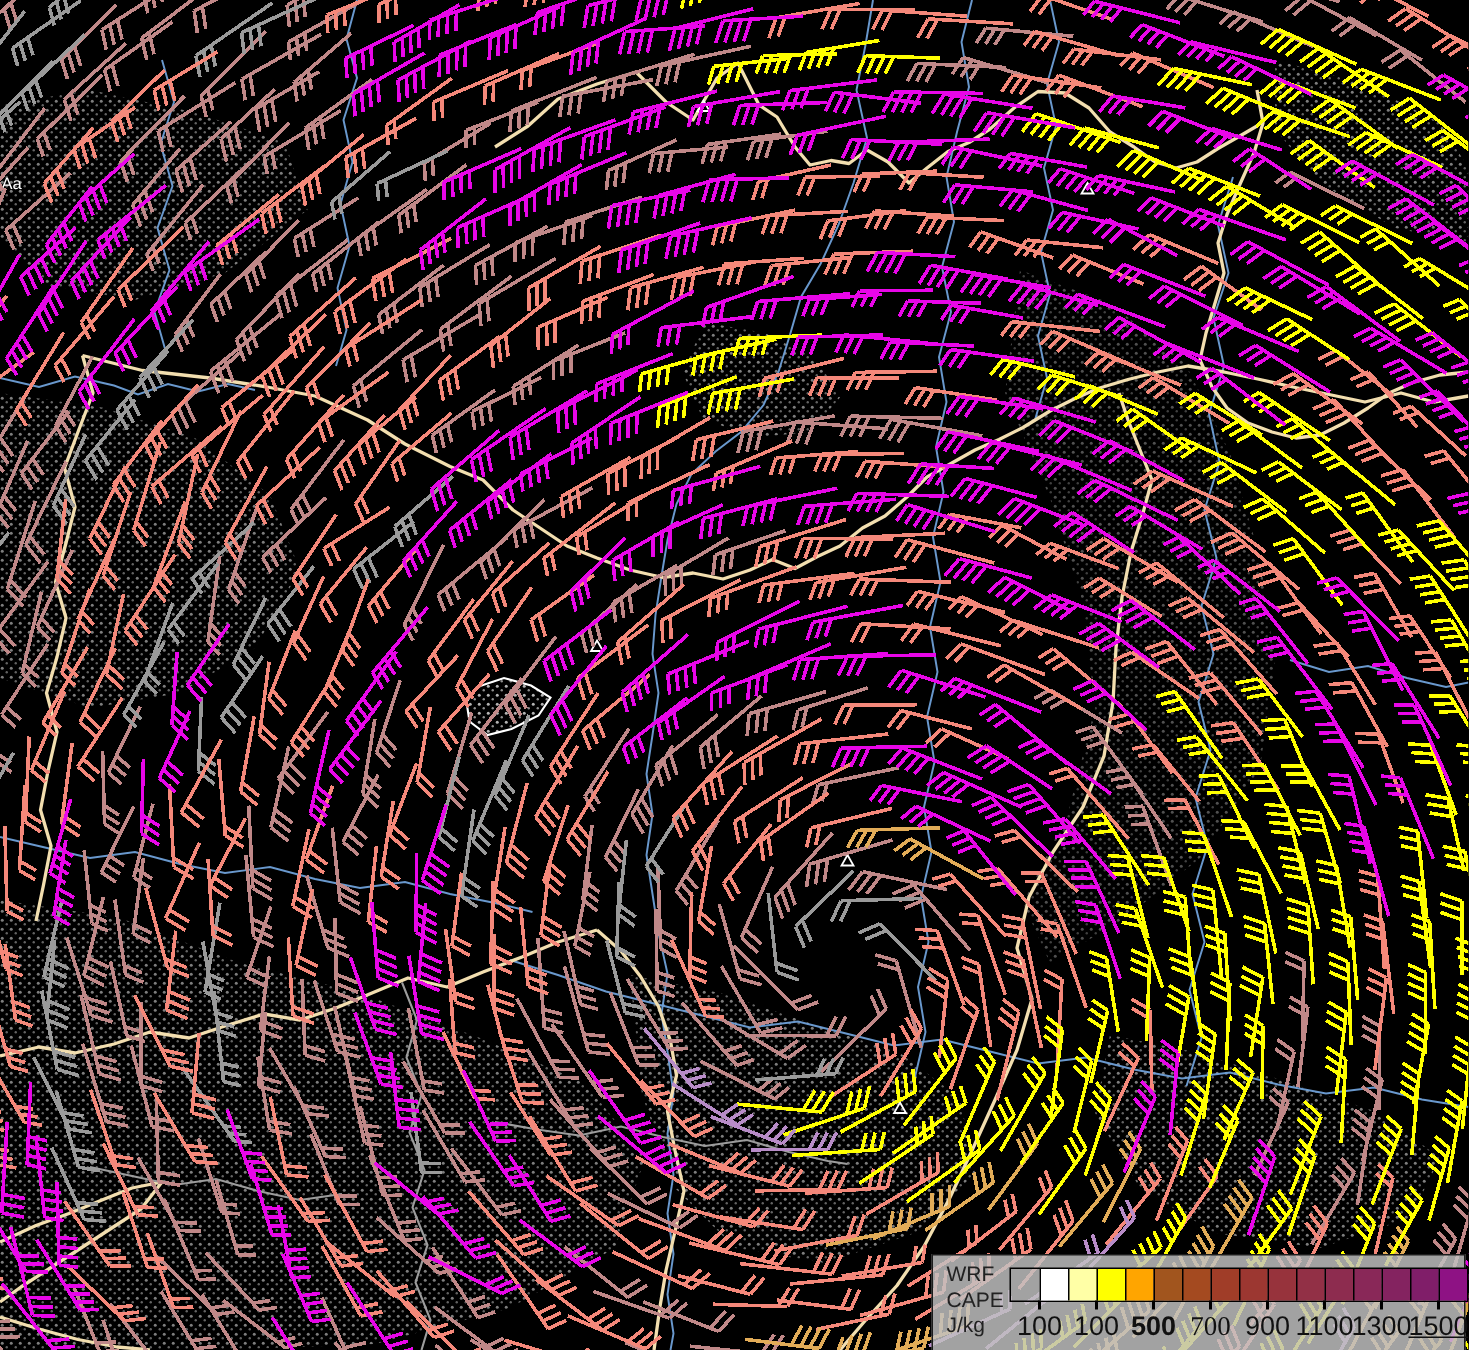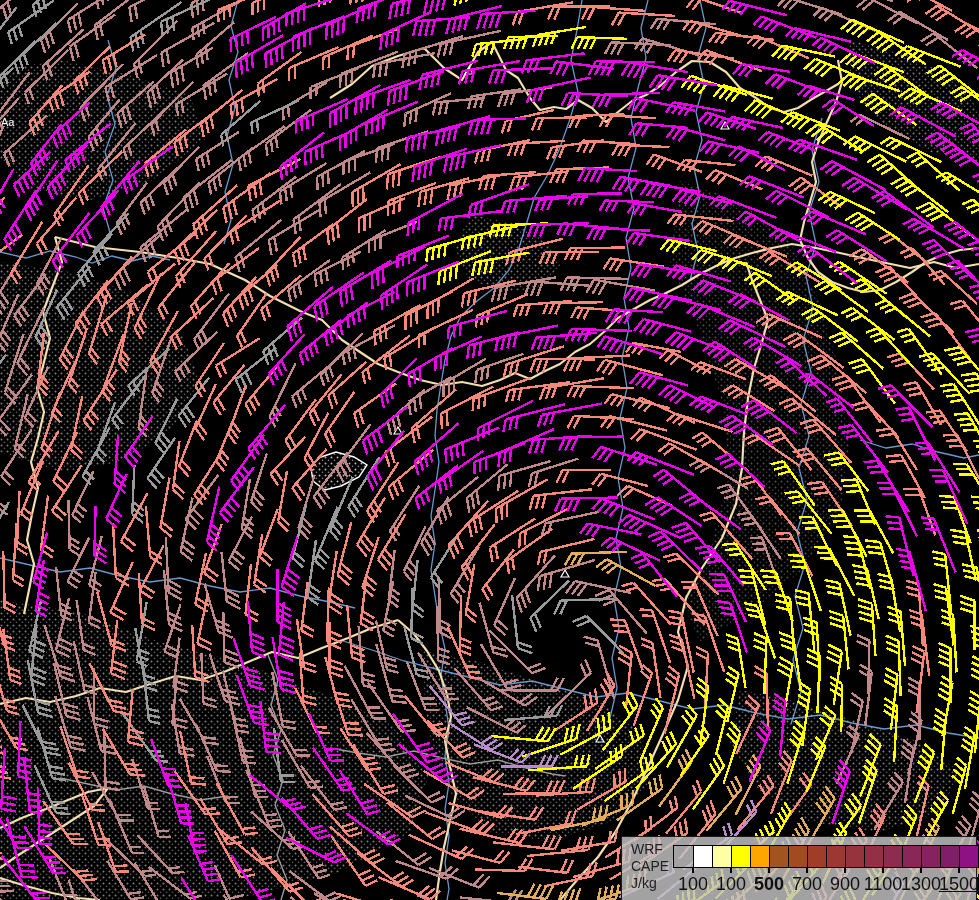--- a/index.html
+++ b/index.html
@@ -130,21 +130,21 @@
         <div class="legend-cell" style="background: rgb(142, 18, 132);"></div>
       </div>
     <div></div>
   <div class="legend-tick" style="left: 70px;"></div>
       <div class="legend-num" style="left: 71px;">100</div>
       <div class="legend-tick" style="left: 108px;"></div>
       <div class="legend-num" style="left: 109px;">100</div>
       <div class="legend-tick" style="left: 146px;"></div>
       <div class="legend-num" style="left: 147px; font-weight: bold;">500</div>
       <div class="legend-tick" style="left: 184px;"></div>
-      <div class="legend-num" style="left: 185px;">700</div>
+      <div class="legend-num" style="left: 185px; font-family: Liberation Serif, serif;">700</div>
       <div class="legend-tick" style="left: 222px;"></div>
       <div class="legend-num" style="left: 223px;">900</div>
       <div class="legend-tick" style="left: 260px;"></div>
       <div class="legend-num" style="left: 261px;">1100</div>
       <div class="legend-tick" style="left: 298px;"></div>
       <div class="legend-num" style="left: 299px;">1300</div>
       <div class="legend-tick" style="left: 336px;"></div>
       <div class="legend-num" style="left: 337px; text-decoration: underline;">1500</div>
     </div>
 

